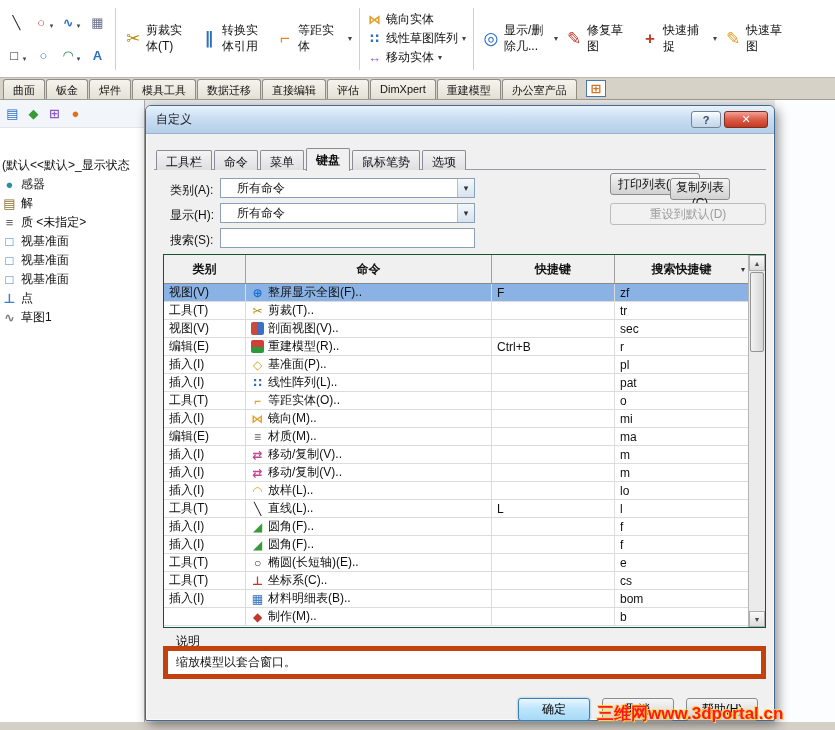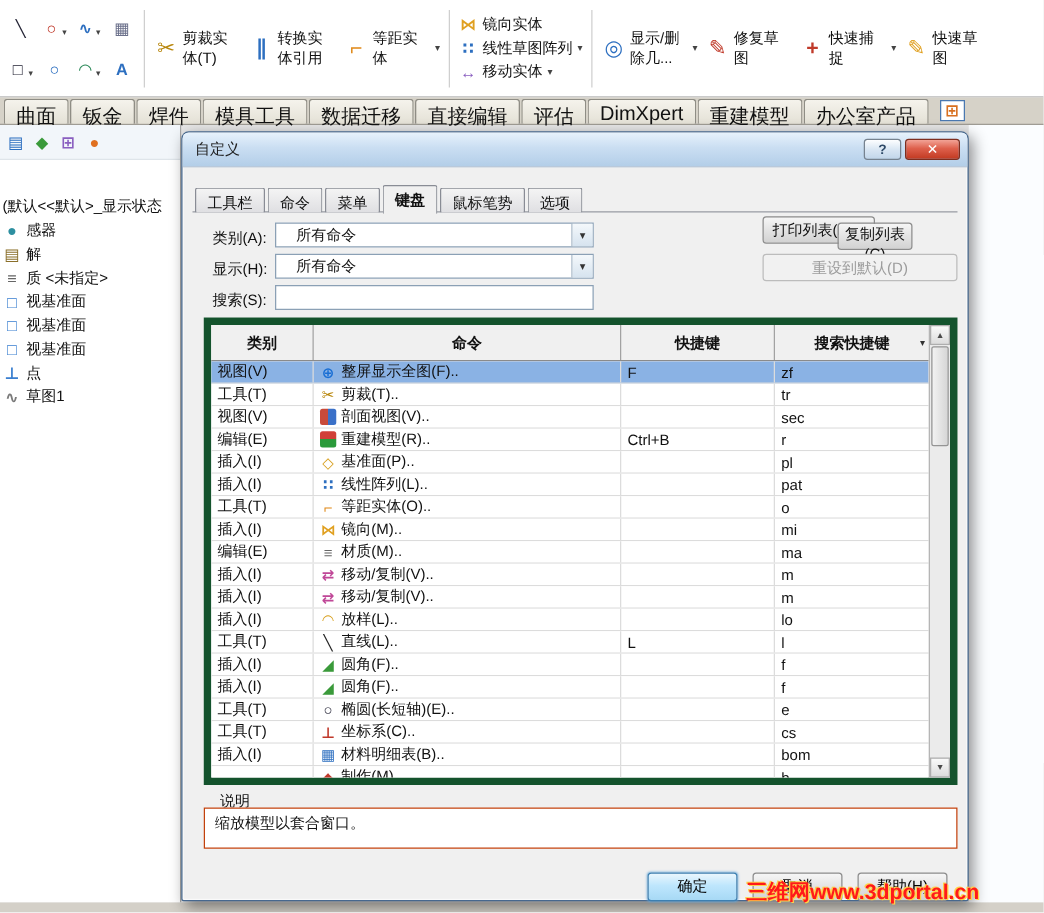--- a/index.html
+++ b/index.html
@@ -20,21 +20,21 @@
   .stackbtn { display:flex; align-items:center; gap:4px; padding:0 3px; white-space:nowrap; }
   .dd { font-size:8px; color:#444; }
   .mini-arrow { font-size:7px; color:#444; margin-left:1px; }
   .icn { display:inline-flex; width:15px; height:15px; align-items:center; justify-content:center;
          font-size:13px; line-height:1; font-weight:bold; flex:none; border-radius:2px; }
 
   
   .tabbar { position:absolute; top:78px; left:0; width:835px; height:22px; background:#d6d2c8;
             display:flex; align-items:flex-end; padding-left:3px; border-bottom:1px solid #9f9c94; }
   .tab { height:20px; padding:3px 9px 0; margin-right:1px; background:linear-gradient(#f5f3ec,#e4e1d6);
-         border:1px solid #8f8d85; border-bottom:none; border-radius:3px 3px 0 0; font-size:16px; white-space:nowrap; }
+         border:1px solid #8f8d85; border-bottom:none; border-radius:3px 3px 0 0; font-size:11px; white-space:nowrap; }
   .corner-box { margin-left:8px; margin-bottom:2px; width:20px; height:17px; border:1px solid #4a78b0; background:#fff;
                 display:flex; align-items:center; justify-content:center; }
 
   
   .right-area { position:absolute; top:100px; left:775px; width:60px; height:622px; background:#fbfdff; }
   .bottom-strip { position:absolute; left:0; top:722px; width:835px; height:8px; background:#d4d0c8; }
   .left-panel { position:absolute; top:100px; left:0; width:145px; height:622px; background:#fff;
                 border-right:1px solid #a8a8a8; overflow:hidden; }
   .fm-toolbar { height:28px; display:flex; align-items:center; gap:6px; padding:2px 5px;
                 background:#f2f6fa; border-bottom:1px solid #dfe5ea; }
@@ -64,21 +64,21 @@
   .combo { position:absolute; width:255px; height:20px; background:#fff; border:1px solid #8ba0b5;
            display:flex; align-items:center; padding-left:16px; font-size:12px; cursor:default; }
   .combo .ca { margin-left:auto; width:17px; height:100%; border-left:1px solid #aebdcc;
                background:linear-gradient(#f4f8fb,#d6e3ef); display:flex; align-items:center; justify-content:center;
                font-size:9px; color:#333; }
   .sinput { position:absolute; width:255px; height:20px; border:1px solid #8ba0b5; background:#fff; padding:0 5px; font-size:12px; }
   .sbtn { position:absolute; height:22px; font-size:12px; color:#111; border:1px solid #8c8c8c; border-radius:3px;
           background:linear-gradient(#f6f6f6,#e5e5e5 45%,#d2d2d2); cursor:default; }
   .sbtn:disabled { color:#9c9c9c; border-color:#bcbcbc; background:#f1f1f1; }
 
-  .grid { position:absolute; left:17px; top:148px; width:603px; height:374px; background:#fff; border:6px solid #14532d; }
+  .grid { position:absolute; left:17px; top:148px; width:603px; height:374px; background:#fff; border:1px solid #14532d; }
   .grid-head { position:absolute; left:0; top:0; right:17px; height:29px; display:flex; background:#f0f0f0; border-bottom:1px solid #8a8a8a; }
   .hcell { display:flex; align-items:center; justify-content:center; font-weight:bold; font-size:12px;
            border-right:1px solid #a2a2a2; position:relative; }
   .hcell .ha { position:absolute; right:3px; font-size:8px; color:#333; }
   .grid-body { position:absolute; left:0; top:29px; right:17px; bottom:0; overflow:hidden; }
   .trow { display:flex; height:18px; border-bottom:1px solid #dcdcdc; background:#fff; cursor:default; }
   .trow.sel { background:#8ab2e4; }
   .tcell { display:flex; align-items:center; padding-left:5px; font-size:12px; border-right:1px solid #dcdcdc;
            overflow:hidden; white-space:nowrap; gap:4px; }
   .c0 { width:82px; } .c1 { width:246px; } .c2 { width:123px; } .c3 { flex:1; border-right:none; }
@@ -86,21 +86,21 @@
 
   .scrollbar { position:absolute; right:0; top:0; bottom:0; width:17px; background:#ebebeb; border-left:1px solid #b5b5b5; }
   .sb-btn { position:absolute; left:0; width:16px; height:16px; display:flex; align-items:center; justify-content:center;
             font-size:7px; color:#4a4a4a; background:linear-gradient(#fafafa,#dcdcdc); border:1px solid #aeaeae; }
   .sb-up { top:0; } .sb-down { bottom:0; }
   .sb-thumb { position:absolute; left:1px; top:17px; width:14px; height:80px; border:1px solid #949494; border-radius:2px;
               background:linear-gradient(90deg,#f2f2f2,#d6d6d6); }
 
   .desc-label { position:absolute; left:30px; top:527px; font-size:12px; }
   .desc-box { position:absolute; left:17px; top:540px; width:603px; height:33px; background:#fff;
-              border:1px solid #c2410c; padding:3px 8px; font-size:12px; }
+              border:5px solid #c2410c; padding:3px 8px; font-size:12px; }
 
   .fbtn { position:absolute; top:592px; width:72px; height:23px; font-size:12px; border:1px solid #8c8c8c; border-radius:3px;
           background:linear-gradient(#f6f6f6,#e5e5e5 45%,#d2d2d2); cursor:default; }
   .fbtn.ok { border-color:#3c7fb1; background:linear-gradient(#eaf6fd,#bee6fd 45%,#a7d9f5); box-shadow:0 0 2px #5ea3d8; }
 
   .watermark { position:absolute; left:597px; top:702px; z-index:20; font-size:17px; font-weight:bold; color:#ff1a1a;
                white-space:nowrap; text-shadow:1px 1px 0 #ffd24a, -1px -1px 0 #ffd24a; }
 </style>
 </head>
 <body>

